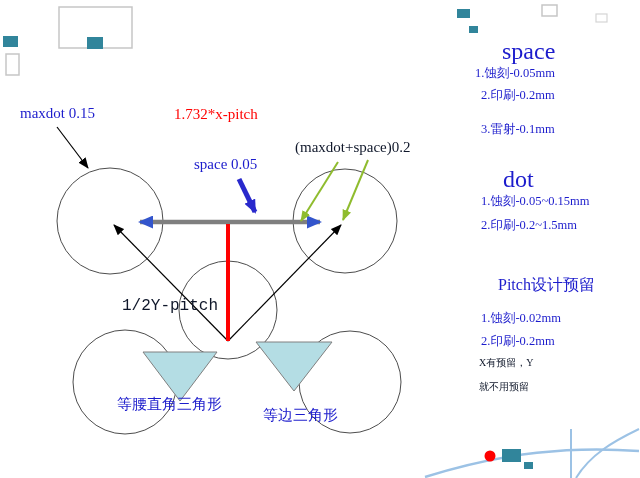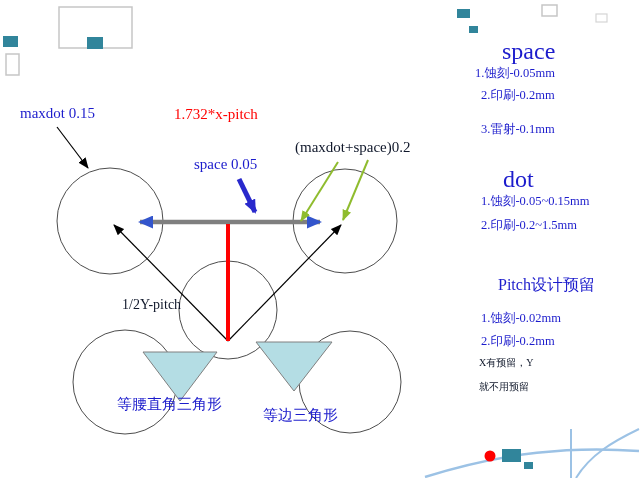--- a/index.html
+++ b/index.html
@@ -5,21 +5,21 @@
   html,body{margin:0;padding:0;background:#fff;}
   .slide{position:relative;width:640px;height:478px;background:#ffffff;overflow:hidden;
          font-family:"Liberation Serif",serif;}
   svg{position:absolute;left:0;top:0;}
   .t{position:absolute;white-space:nowrap;line-height:1.15;}
   .blue{color:#1c1ccc;}
   .red{color:#ff0000;}
   .blk{color:#0f172a;}
   .title{font-size:17px;}
   .lbl{font-size:15px;}
-  .lbl-sm{font-size:14px;}
+  .lbl-sm{font-size:16px;font-family:Liberation Mono, monospace;}
   .sb-h{font-size:24px;}
   .sb-h2{font-size:16px;}
   .sb-i{font-size:12.5px;}
   .note{font-size:10px;font-family:Liberation Serif, serif;}
 </style>
 </head>
 <body>
 
 <div class="slide">
 

